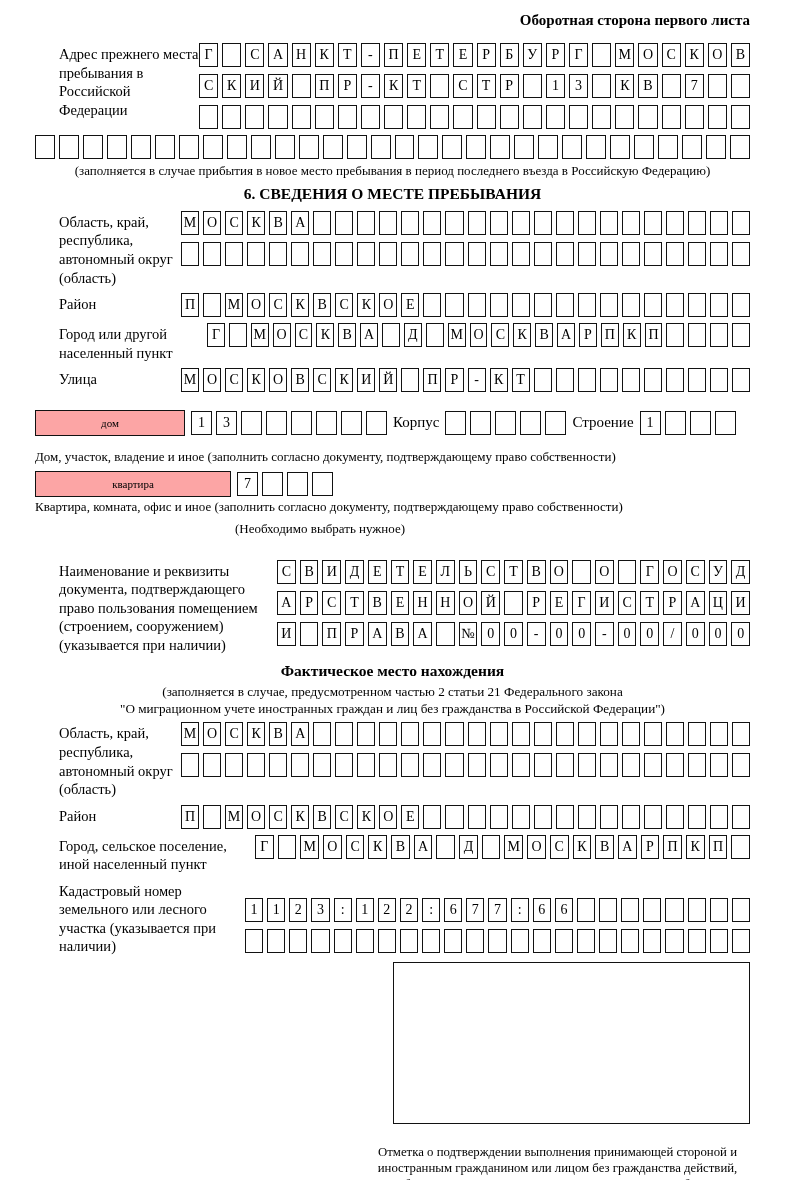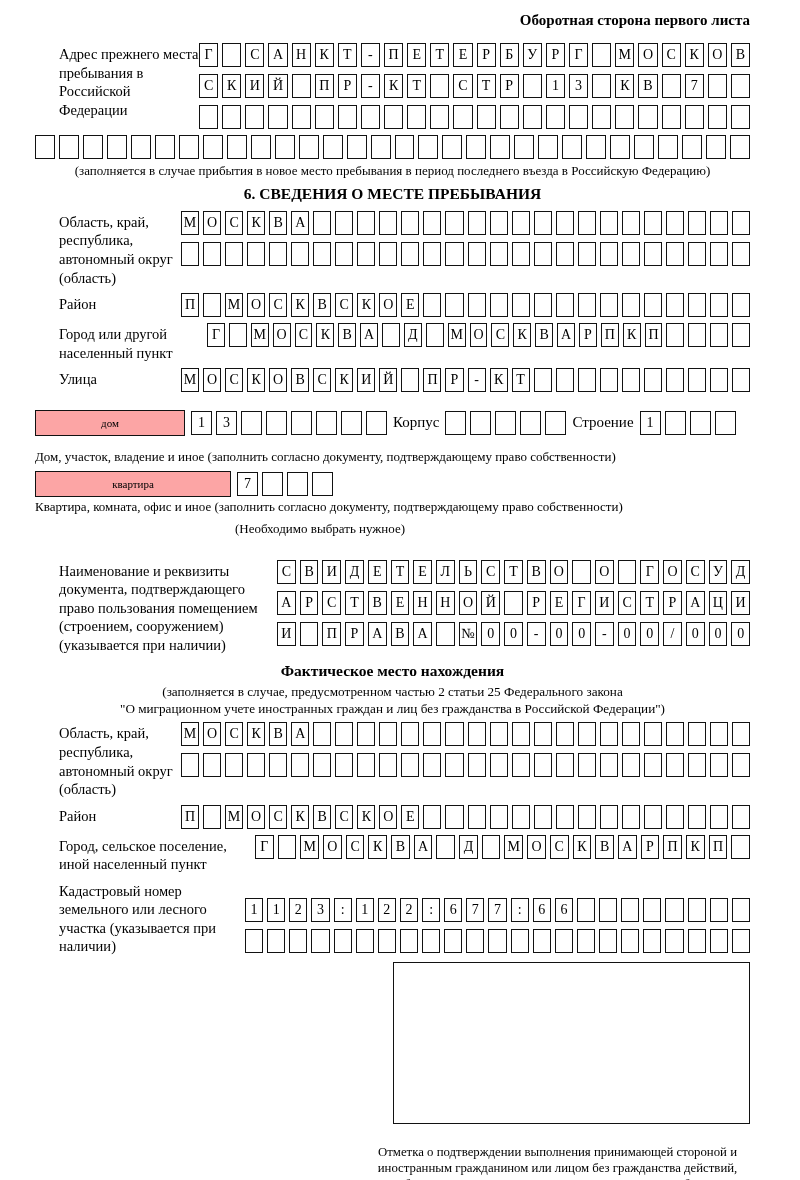--- a/index.html
+++ b/index.html
@@ -435,21 +435,21 @@
           <span class="cell">0</span>
           <span class="cell">/</span>
           <span class="cell">0</span>
           <span class="cell">0</span>
           <span class="cell">0</span>
         </div>
     </div>
   </div>
 
   <div class="sect-title" style="margin-top:8px;margin-bottom:4px;">Фактическое место нахождения</div>
-  <div class="subtitle">(заполняется в случае, предусмотренном частью 2 статьи 25 Федерального закона</div>
+  <div class="subtitle">(заполняется в случае, предусмотренном частью 2 статьи 21 Федерального закона</div>
   <div class="subtitle" style="margin-bottom:5px;">"О миграционном учете иностранных граждан и лиц без гражданства в Российской Федерации")</div>
 
   <div class="field">
     <div class="lbl w122">Область, край, республика, автономный округ (область)</div>
     <div class="grids">
       <div class="grid" style="--n: 26;">
           <span class="cell">М</span>
           <span class="cell">О</span>
           <span class="cell">С</span>
           <span class="cell">К</span>

